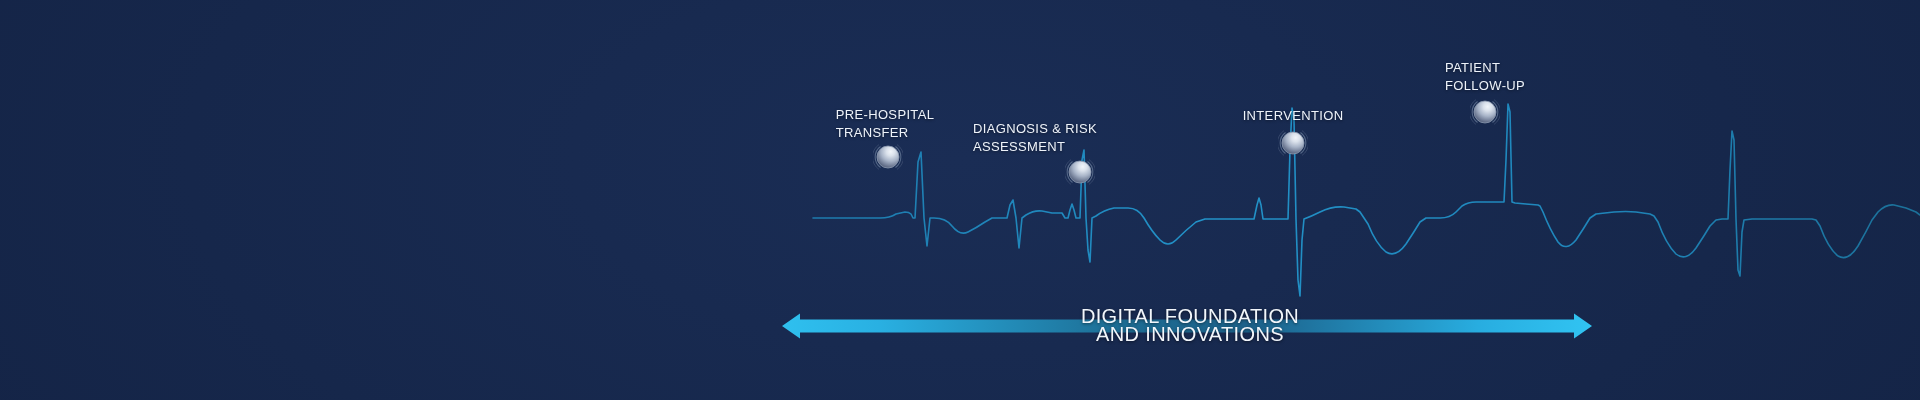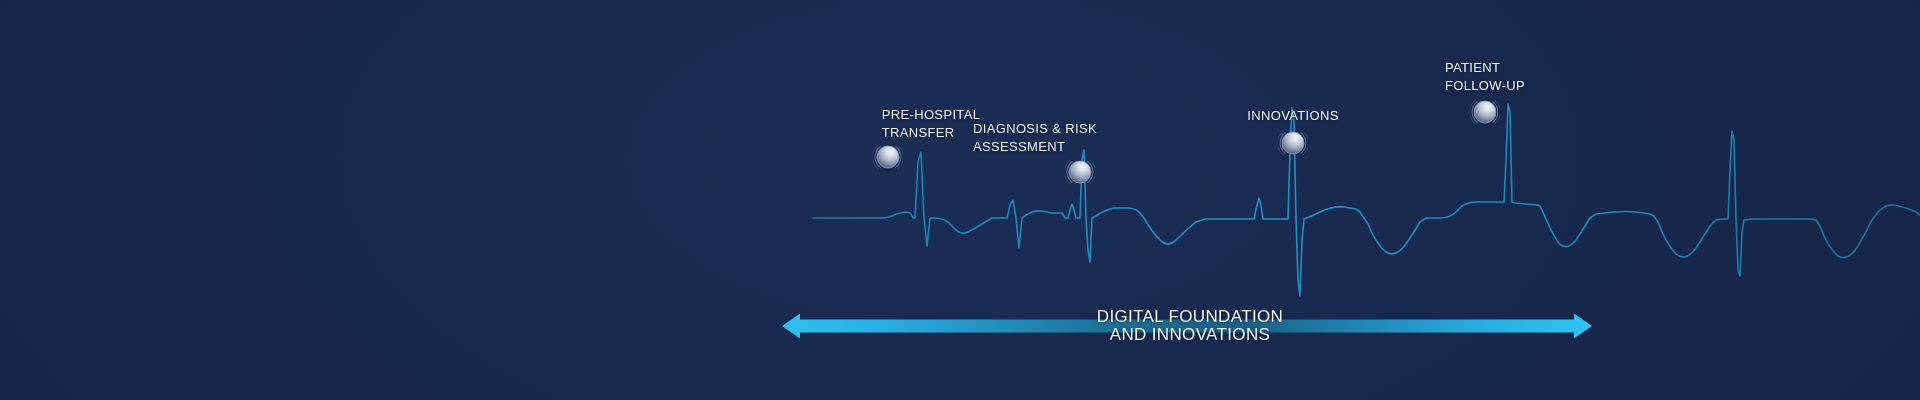--- a/index.html
+++ b/index.html
@@ -46,21 +46,21 @@
   .marker .ring {
     position: absolute;
     left: 0;
     top: 0;
     width: 100%;
     height: 100%;
   }
   .arrow-label {
     position: absolute;
     color: #f2f6fb;
-    font-size: 17px;
+    font-size: 20px;
     line-height: 17.5px;
     letter-spacing: 0.35px;
     text-align: center;
     white-space: pre;
     transform: translateX(-50%);
     text-shadow: 0 1px 3px rgba(0,0,0,0.5);
     pointer-events: none;
   }
 </style>
 </head>
@@ -131,24 +131,24 @@
         <svg class="ring" viewBox="0 0 30 30">
           <path d="M7.5,4.5 A13,13 0 0 0 7.5,25.5" fill="none" stroke="#5f7291" stroke-width="1.1" opacity="0.85"></path>
           <path d="M22.5,4.5 A13,13 0 0 1 22.5,25.5" fill="none" stroke="#5f7291" stroke-width="1.1" opacity="0.85"></path>
           <path d="M6.0,2.6 A15,15 0 0 0 6.0,27.4" fill="none" stroke="#47587a" stroke-width="1" opacity="0.6"></path>
           <path d="M24.0,2.6 A15,15 0 0 1 24.0,27.4" fill="none" stroke="#47587a" stroke-width="1" opacity="0.6"></path>
           <circle cx="15" cy="15" r="11" fill="url(#ballGrad)" stroke="#8c99b0" stroke-width="0.8"></circle>
         </svg>
       </div>
     </div>
 
-  <div class="stage-label" id="lbl-0" style="left: 931px; top: 106px;">PRE-HOSPITAL
+  <div class="stage-label" id="lbl-0" style="left: 885px; top: 106px;">PRE-HOSPITAL
 TRANSFER</div>
   <div class="stage-label" id="lbl-1" style="left: 1035px; top: 120px;">DIAGNOSIS &amp; RISK
 ASSESSMENT</div>
-  <div class="stage-label" id="lbl-2" style="left: 1293px; top: 107px;">INNOVATIONS</div>
+  <div class="stage-label" id="lbl-2" style="left: 1293px; top: 107px;">INTERVENTION</div>
   <div class="stage-label" id="lbl-3" style="left: 1485px; top: 59px;">PATIENT
 FOLLOW-UP</div>
 
   <div class="arrow-label" id="arrow-caption" style="left: 1190px; top: 308px;">DIGITAL FOUNDATION
 AND INNOVATIONS</div>
 
 </div>
 
 </body></html>

